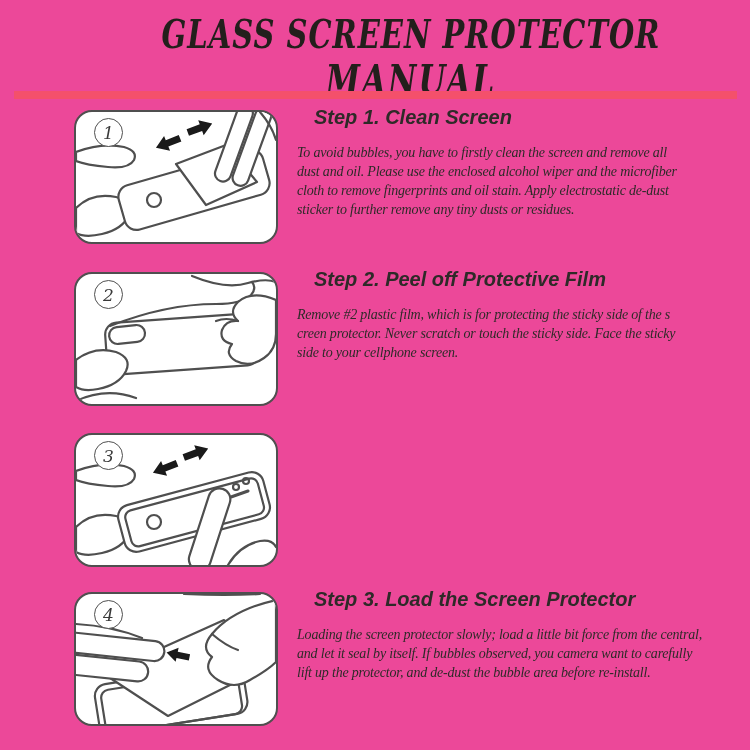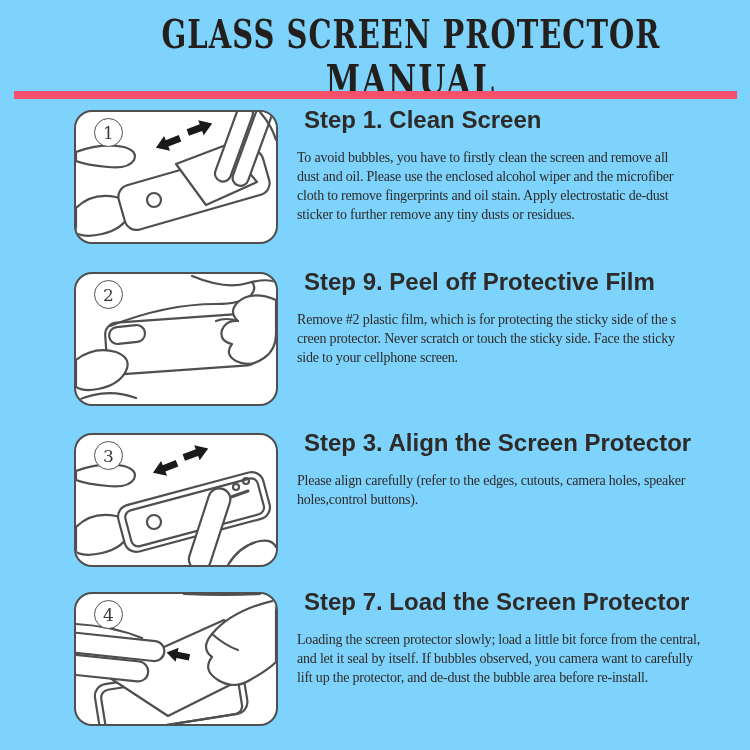--- a/index.html
+++ b/index.html
@@ -1,18 +1,18 @@
 <!DOCTYPE html>
 <html><head>
 <meta charset="utf-8">
 <style>
   html,body{margin:0;padding:0;background:#fff;}
   .canvas{
-    position:relative;width:750px;height:750px;background:#7dd3fc;
-    overflow:hidden;font-family:"Liberation Sans",sans-serif;color:#2a2a2a;
+    position:relative;width:750px;height:750px;background:#ec4899;
+    overflow:hidden;font-family:"Liberation Sans",sans-serif;color:#2a2a2a;font-style:italic;
   }
   
   .title-wrap{position:absolute;left:36px;top:0;width:750px;text-align:center;}
   .title-line{
     font-family:"DejaVu Serif",serif;font-weight:700;color:#231f1c;
     letter-spacing:1px;transform:scaleY(1.32);transform-origin:50% 0;
     white-space:nowrap;
   }
   .title-line.l1{position:absolute;left:0;top:12px;width:100%;font-size:29px;}
   .title-line.l2{position:absolute;left:0;top:56px;width:100%;font-size:31px;letter-spacing:2px;}
@@ -26,21 +26,21 @@
   .figure-box svg{position:absolute;left:0;top:0;width:100%;height:100%;}
   .badge{
     position:absolute;left:18px;top:6px;width:27px;height:27px;
     border:1.8px solid #4f4f4f;border-radius:50%;background:#fff;
     font-family:"DejaVu Serif",serif;font-size:17px;color:#3a3a3a;
     display:flex;align-items:center;justify-content:center;z-index:2;
   }
   .step-text{position:absolute;left:297px;top:-4px;width:453px;}
   .step-heading{
     font-family:"Liberation Sans",sans-serif;font-weight:700;
-    font-size:24px;color:#2e2a28;margin:0 0 14px 7px;
+    font-size:20px;color:#2e2a28;margin:0 0 14px 17px;
   }
   .step-body{
     font-family:"Liberation Serif",serif;font-size:14px;line-height:19px;
     letter-spacing:-0.2px;color:#2e2a28;white-space:pre-line;margin:0;
   }
   .lineart{stroke:#4f4f4f;stroke-width:2.2;fill:#fff;stroke-linejoin:round;stroke-linecap:round;}
   .lineart .nofill{fill:none;}
   .arrow{fill:#1a1a1a;stroke:none;}
 </style>
 </head>
@@ -95,21 +95,21 @@
           <path class="nofill" d="M 34,52 Q 90,30 140,30 Q 166,30 175,21 Q 181,14 176,8"></path>
           <rect x="33" y="52" width="36" height="17" rx="8.5" transform="rotate(-6 51 60)"></rect>
           <path d="M 0,86 Q 18,72 40,78 Q 56,84 50,97 Q 43,111 22,115 Q 8,118 0,113 Z"></path>
           <path class="nofill" d="M 0,127 Q 30,113 60,124"></path>
           <path d="M 200,26 Q 176,16 162,28 Q 152,38 162,47 Q 150,46 146,56 Q 143,67 156,70 Q 148,80 160,87 Q 174,94 188,84 Q 200,76 200,60 Z"></path>
           <path class="nofill" d="M 162,47 Q 150,43 140,47"></path>
         </g>
       </svg>
     </div>
     <div class="step-text">
-      <h3 class="step-heading">Step 9. Peel off Protective Film</h3>
+      <h3 class="step-heading">Step 2. Peel off Protective Film</h3>
       <p class="step-body">Remove #2 plastic film, which is for protecting the sticky side of the s
 creen protector. Never scratch or touch the sticky side. Face the sticky
 side to your cellphone screen.</p>
     </div>
   </div>
 
   <div class="row" style="top:433px;">
     <div class="figure-box">
       <div class="badge">3</div>
       <svg viewBox="0 0 200 130">
@@ -126,25 +126,20 @@
             <rect x="124" y="52" width="22" height="85" rx="11"></rect>
           </g>
           <path class="nofill" d="M 152,130 Q 164,110 184,106 Q 196,104 200,112"></path>
         </g>
         <g>
           <path class="arrow" d="M -13,-3.5 L 1,-3.5 L 1,-8 L 13,0 L 1,8 L 1,3.5 L -13,3.5 Z" transform="translate(120,18) rotate(-20)"></path>
           <path class="arrow" d="M -13,-3.5 L 1,-3.5 L 1,-8 L 13,0 L 1,8 L 1,3.5 L -13,3.5 Z" transform="translate(89,33) rotate(158)"></path>
         </g>
       </svg>
     </div>
-    <div class="step-text">
-      <h3 class="step-heading">Step 3. Align the Screen Protector</h3>
-      <p class="step-body">Please align carefully (refer to the edges, cutouts, camera holes, speaker
-holes,control buttons).</p>
-    </div>
   </div>
 
   <div class="row" style="top:592px;">
     <div class="figure-box">
       <div class="badge">4</div>
       <svg viewBox="0 0 200 130">
         <g class="lineart">
           <g transform="rotate(-9 95 104)">
             <rect x="20" y="80" width="150" height="50" rx="12"></rect>
             <rect class="nofill" x="26" y="86" width="138" height="44" rx="8"></rect>
@@ -158,20 +153,20 @@
             <rect x="-24" y="64" width="98" height="20" rx="10"></rect>
           </g>
           <path class="nofill" d="M 0,30 Q 36,32 66,44"></path>
         </g>
         <g>
           <path class="arrow" d="M -13,-3.5 L 1,-3.5 L 1,-8 L 13,0 L 1,8 L 1,3.5 L -13,3.5 Z" transform="translate(102,61) rotate(192) scale(0.9)"></path>
         </g>
       </svg>
     </div>
     <div class="step-text">
-      <h3 class="step-heading">Step 7. Load the Screen Protector</h3>
+      <h3 class="step-heading">Step 3. Load the Screen Protector</h3>
       <p class="step-body">Loading the screen protector slowly; load a little bit force from the central,
 and let it seal by itself. If bubbles observed, you camera want to carefully
 lift up the protector, and de-dust the bubble area before re-install.</p>
     </div>
   </div>
 
 </div>
 
 </body></html>

